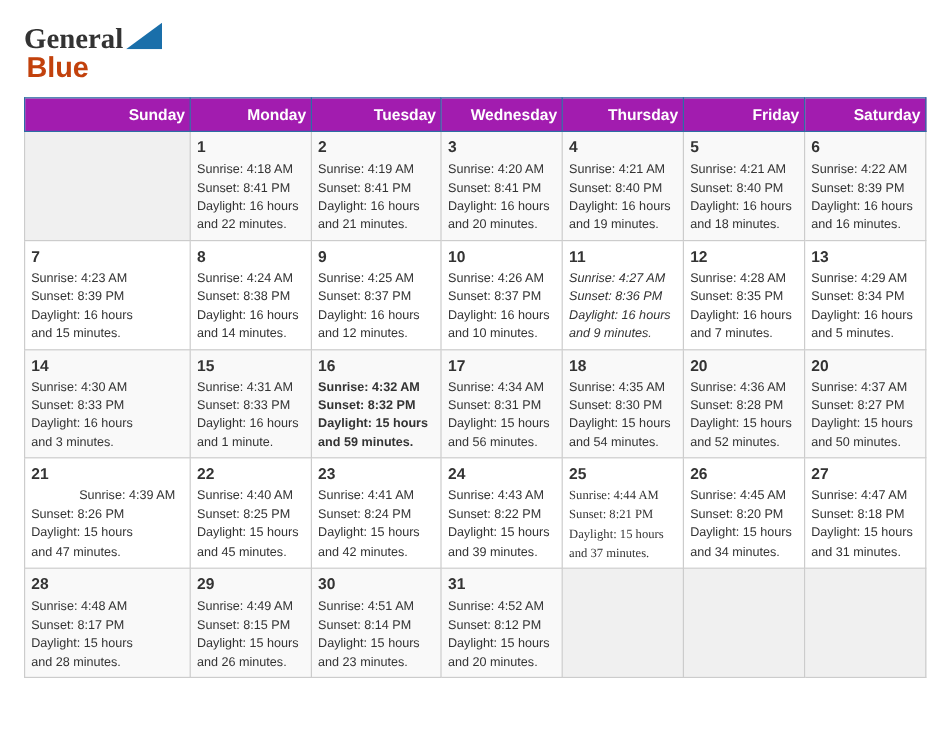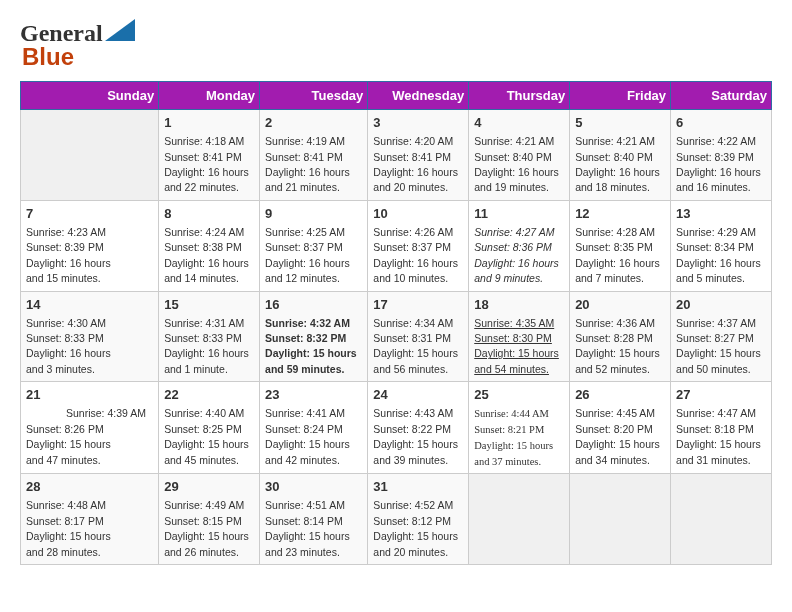--- a/index.html
+++ b/index.html
@@ -174,21 +174,21 @@
 Daylight: 16 hours
 and 1 minute.</span></td>
         <td><span class="day-num">16</span><span class="day-detail" style="white-space: pre-line; font-weight: bold;">Sunrise: 4:32 AM
 Sunset: 8:32 PM
 Daylight: 15 hours
 and 59 minutes.</span></td>
         <td><span class="day-num">17</span><span class="day-detail" style="white-space: pre-line;">Sunrise: 4:34 AM
 Sunset: 8:31 PM
 Daylight: 15 hours
 and 56 minutes.</span></td>
-        <td><span class="day-num">18</span><span class="day-detail" style="white-space: pre-line; text-decoration: underline;">Sunrise: 4:35 AM
+        <td><span class="day-num">18</span><span class="day-detail" style="white-space: pre-line;">Sunrise: 4:35 AM
 Sunset: 8:30 PM
 Daylight: 15 hours
 and 54 minutes.</span></td>
         <td><span class="day-num">20</span><span class="day-detail" style="white-space: pre-line;">Sunrise: 4:36 AM
 Sunset: 8:28 PM
 Daylight: 15 hours
 and 52 minutes.</span></td>
         <td><span class="day-num">20</span><span class="day-detail" style="white-space: pre-line;">Sunrise: 4:37 AM
 Sunset: 8:27 PM
 Daylight: 15 hours

